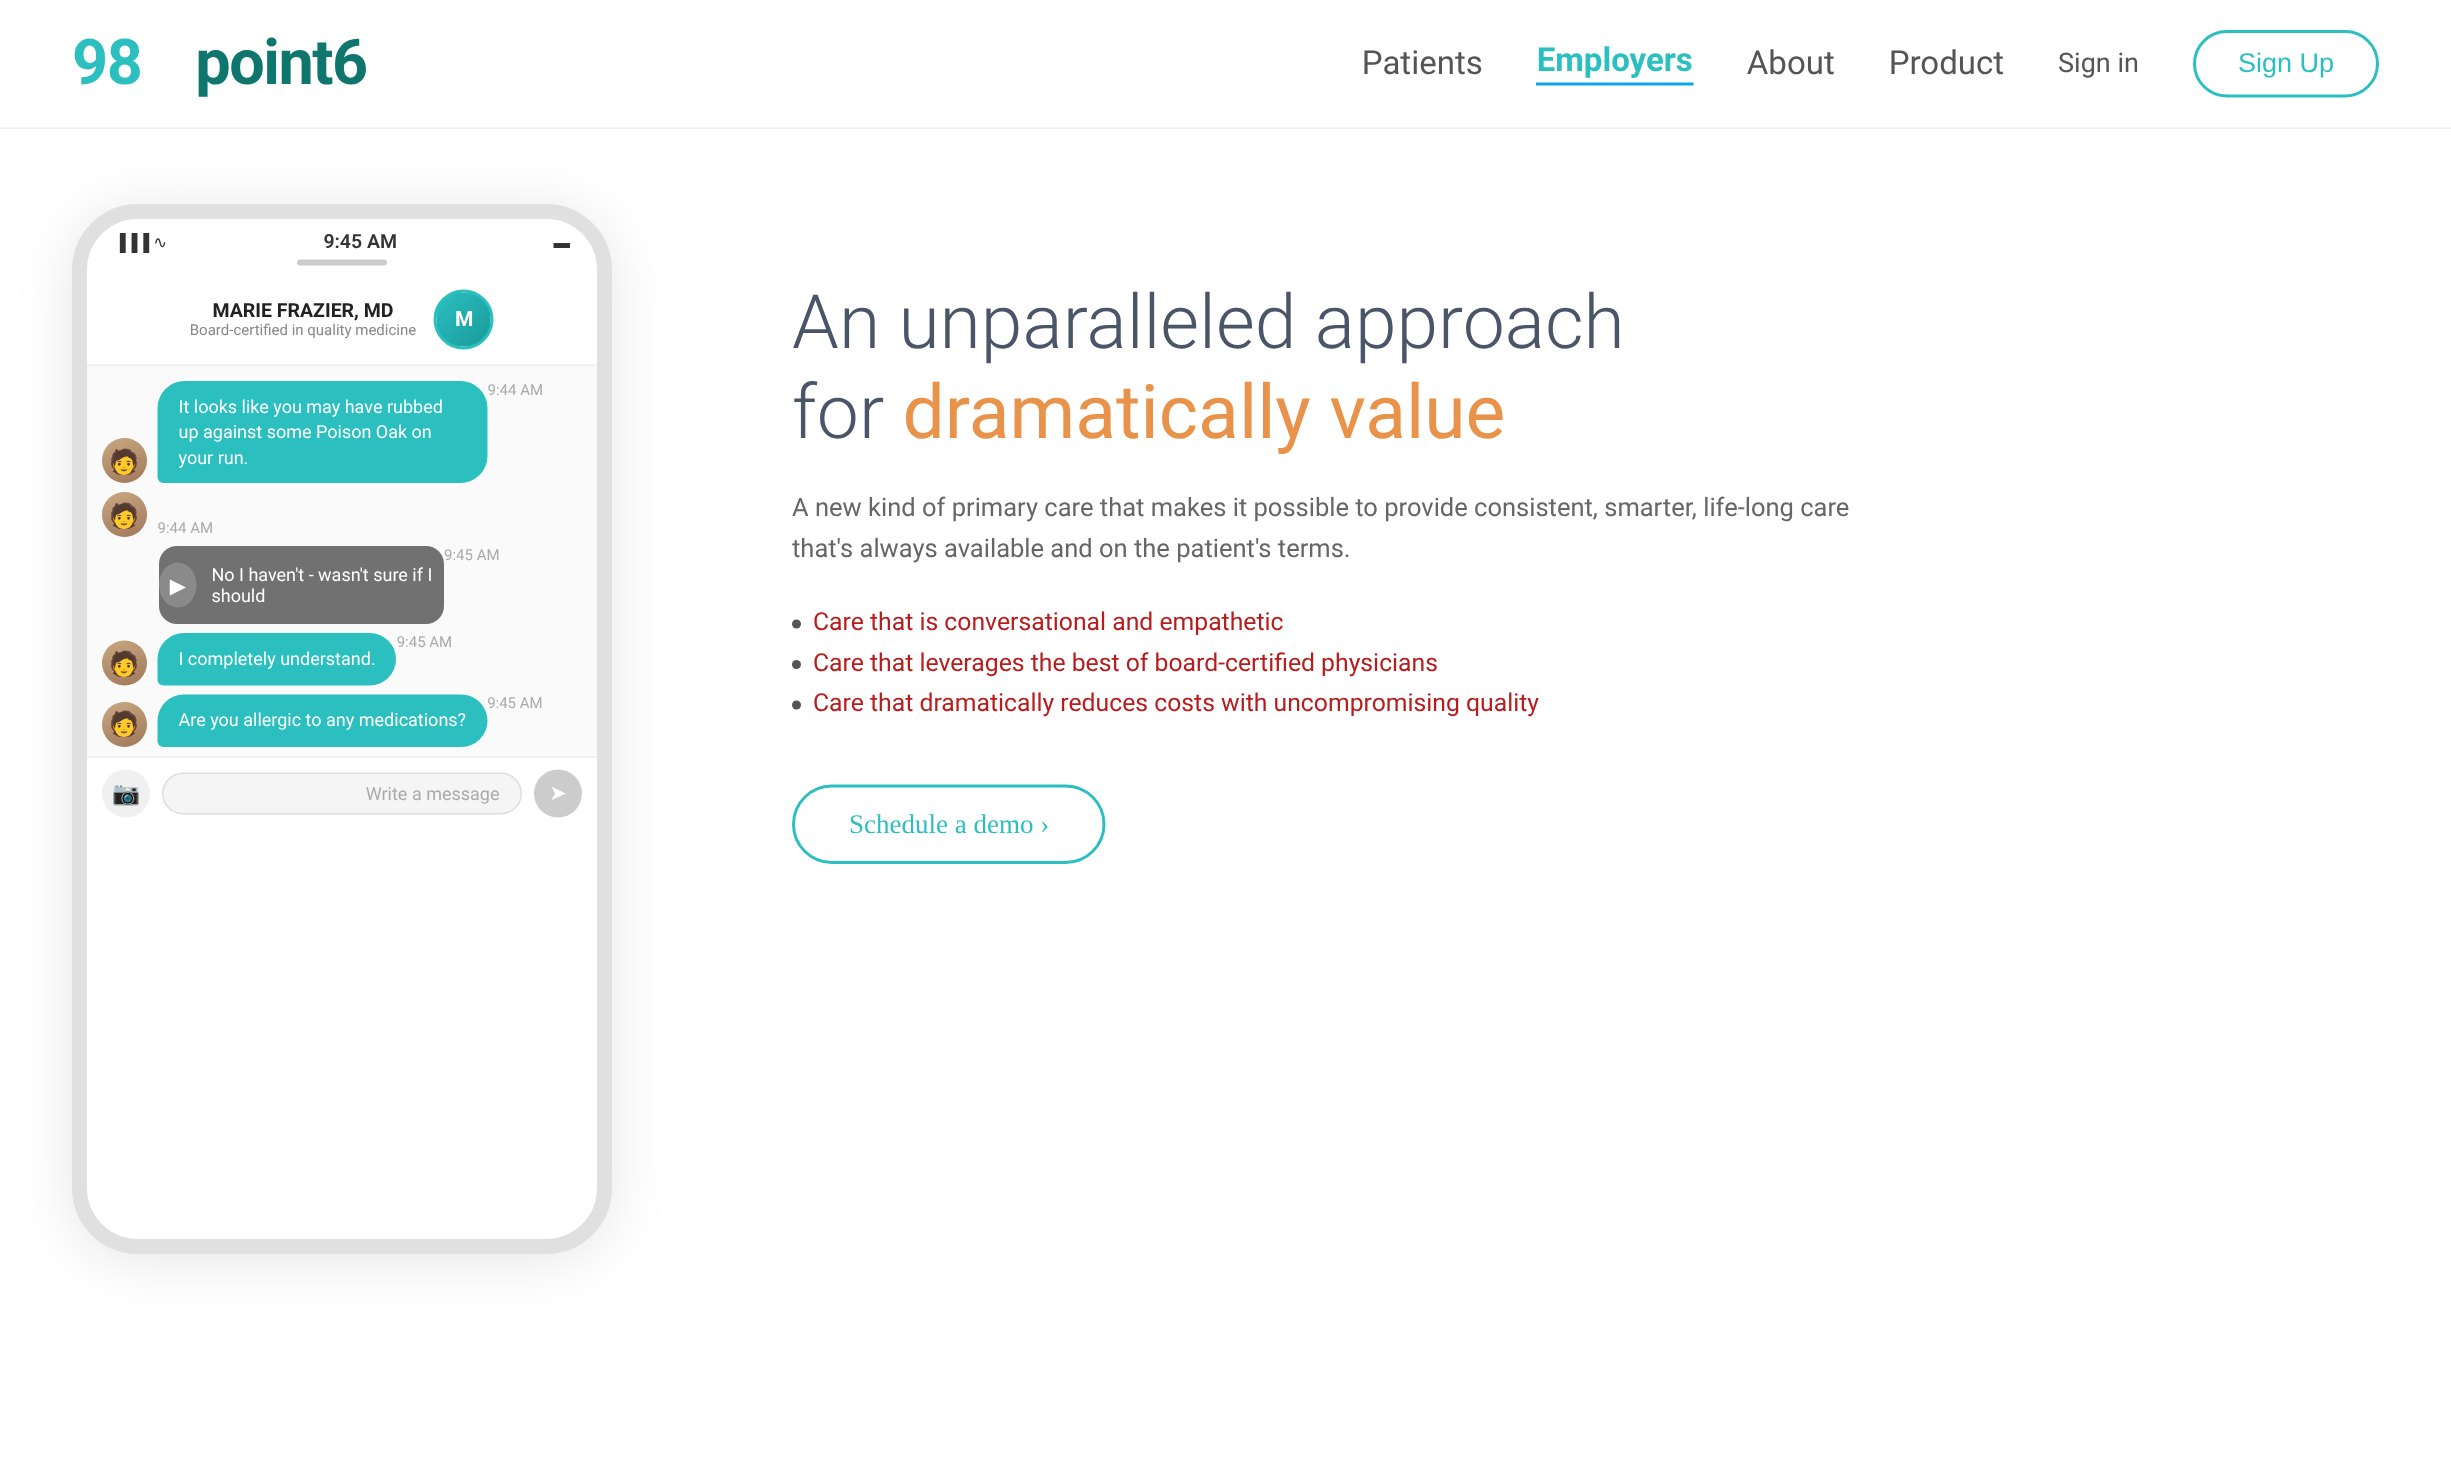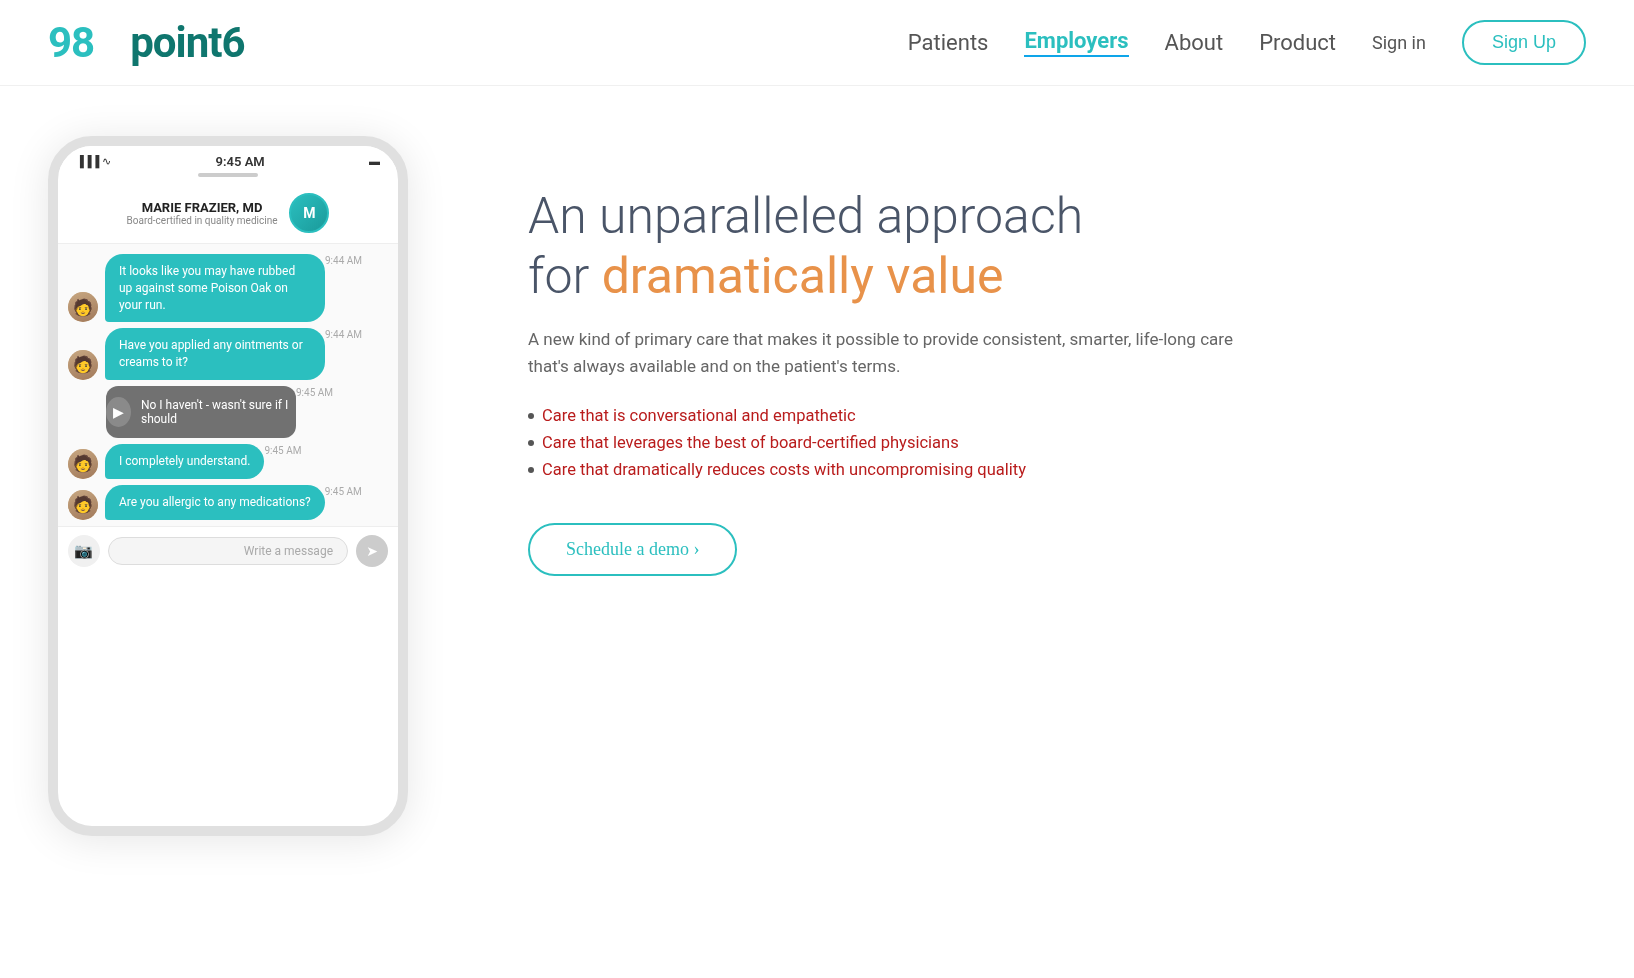--- a/index.html
+++ b/index.html
@@ -359,21 +359,20 @@
             <div class="chat-bubble-green">It looks like you may have rubbed up against some Poison Oak on your run.</div>
             <div class="chat-timestamp">9:44 AM</div>
           </div>
         </div>
 
         <div class="chat-row">
           <div class="chat-avatar">
             <div class="avatar-img">🧑</div>
           </div>
           <div class="chat-col">
-            <div class="chat-bubble-green">Have you applied any ointments or creams to it?</div>
             <div class="chat-timestamp">9:44 AM</div>
           </div>
         </div>
 
         <div class="chat-col">
           <div class="video-bubble">
             <div class="play-btn">▶</div>
             <span>No I haven't - wasn't sure if I should</span>
           </div>
           <div class="chat-timestamp">9:45 AM</div>

